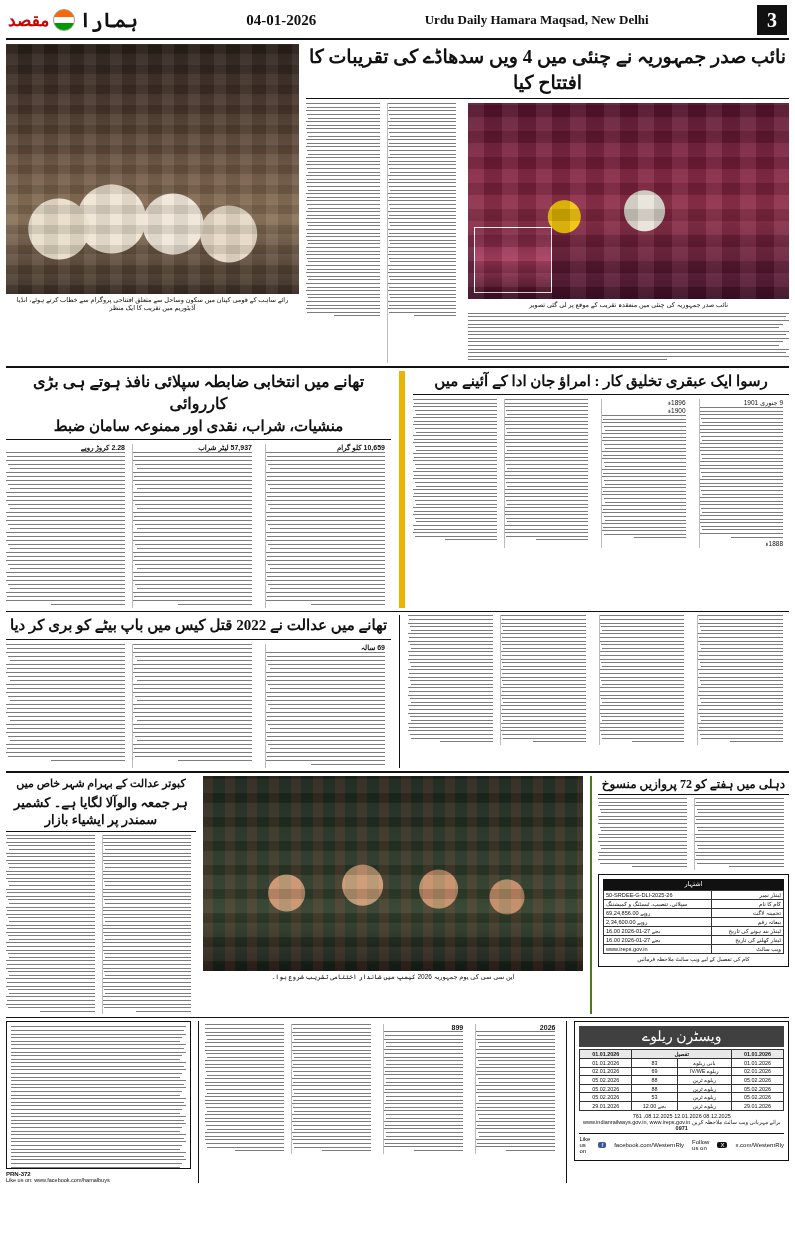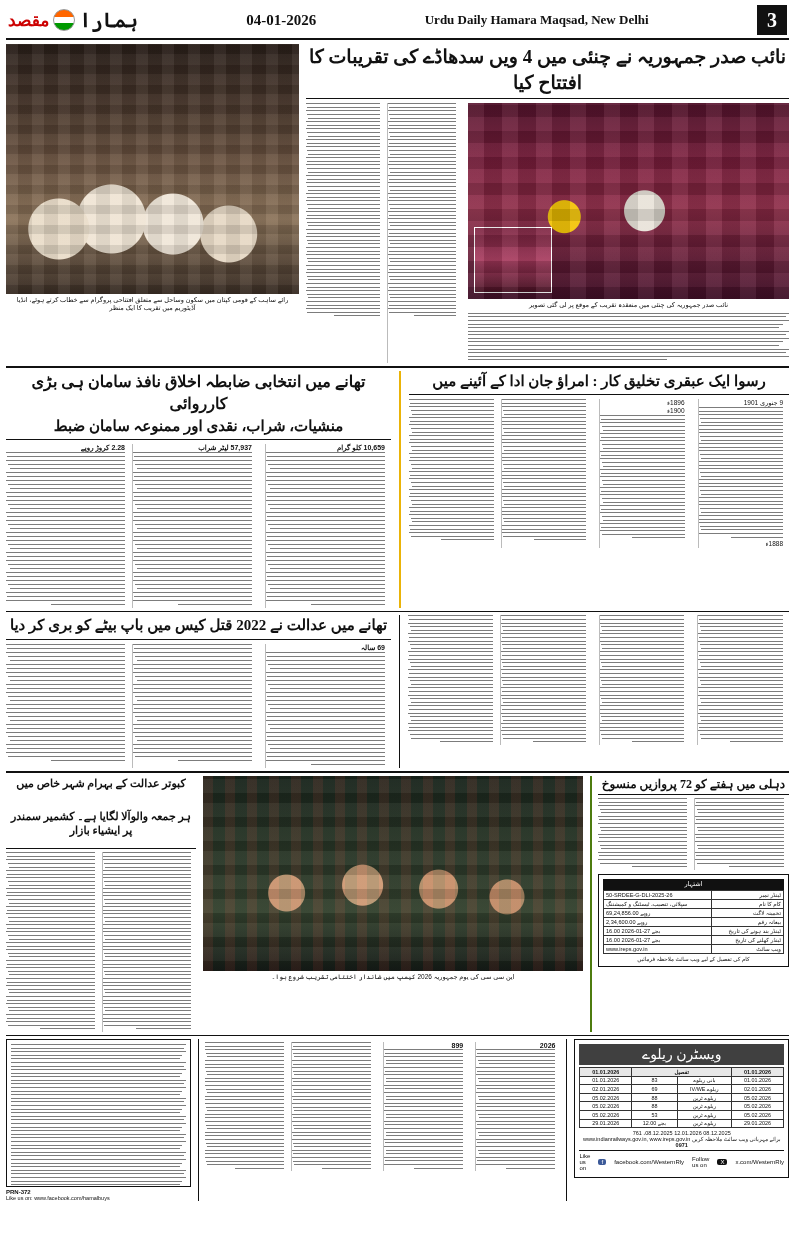--- a/index.html
+++ b/index.html
@@ -331,21 +331,21 @@
         </div>
       </div>
     </div>
   </div>
 
   <div class="rule-thick"></div>
 
   <div style="display:flex; gap:8px;">
 
     <div style="width:385px;">
-      <div class="hl" style="font-size:16px;">تھانے میں انتخابی ضابطہ اخلاق نافذ سامان ہی بڑی کارروائی</div>
+      <div class="hl" style="font-size:16px;">تھانے میں انتخابی ضابطہ سپلائی نافذ ہوتے ہی بڑی کارروائی</div>
       <div class="hl" style="font-size:15px; margin-top:2px; border-bottom:1px solid #111; padding-bottom:3px;">منشیات، شراب، نقدی اور ممنوعہ سامان ضبط</div>
 
       <div class="colgap" style="margin-top:4px;">
         <div class="col urdu" style="position:relative;">
           <div style="direction:rtl;text-align:right;font-size:7px;font-weight:bold;">2.28 کروڑ روپے</div>
           <div class="lines">
             <i></i>
               <i></i>
               <i></i>
               <i></i>
@@ -470,21 +470,21 @@
               <i></i>
               <i></i>
               <i></i>
               <i></i>
               <i class="last"></i>
           </div>
         </div>
       </div>
     </div>
 
-    <div style="flex:1; border-left:2px solid #eab308; padding-left:8px;">
+    <div style="flex:1; border-left:6px solid #eab308; padding-left:8px;">
       <div class="hl" style="font-size:15px; border-bottom:1px solid #111; padding-bottom:3px;">رسوا ایک عبقری تخلیق کار : امراؤ جان ادا کے آئینے میں</div>
       <div class="colgap" style="margin-top:4px;">
         <div class="col urdu">
           <div class="lines dense">
             <i></i>
               <i></i>
               <i></i>
               <i></i>
               <i></i>
               <i></i>
@@ -932,21 +932,21 @@
       </div>
     </div>
   </div>
 
   <div class="rule-thick"></div>
 
   <div style="display:flex; gap:7px;">
 
     <div style="width:190px;">
       <div class="hl" style="font-size:11px;">کبوتر عدالت کے بہرام شہر خاص میں</div>
-      <div class="hl" style="font-size:11px; border-bottom:1px solid #111;padding-bottom:10px;margin-top:18px;">ہر جمعہ والوآلا لگایا ہے۔ کشمیر سمندر پر ایشیاء بازار</div>
+      <div class="hl" style="font-size:13px; border-bottom:1px solid #111;padding-bottom:2px;margin-top:3px;">ہر جمعہ والوآلا لگایا ہے۔ کشمیر سمندر پر ایشیاء بازار</div>
       <div class="colgap" style="margin-top:3px;">
         <div class="col urdu">
           <div class="lines dense">
             <i></i>
               <i></i>
               <i></i>
               <i></i>
               <i></i>
               <i></i>
               <i></i>

